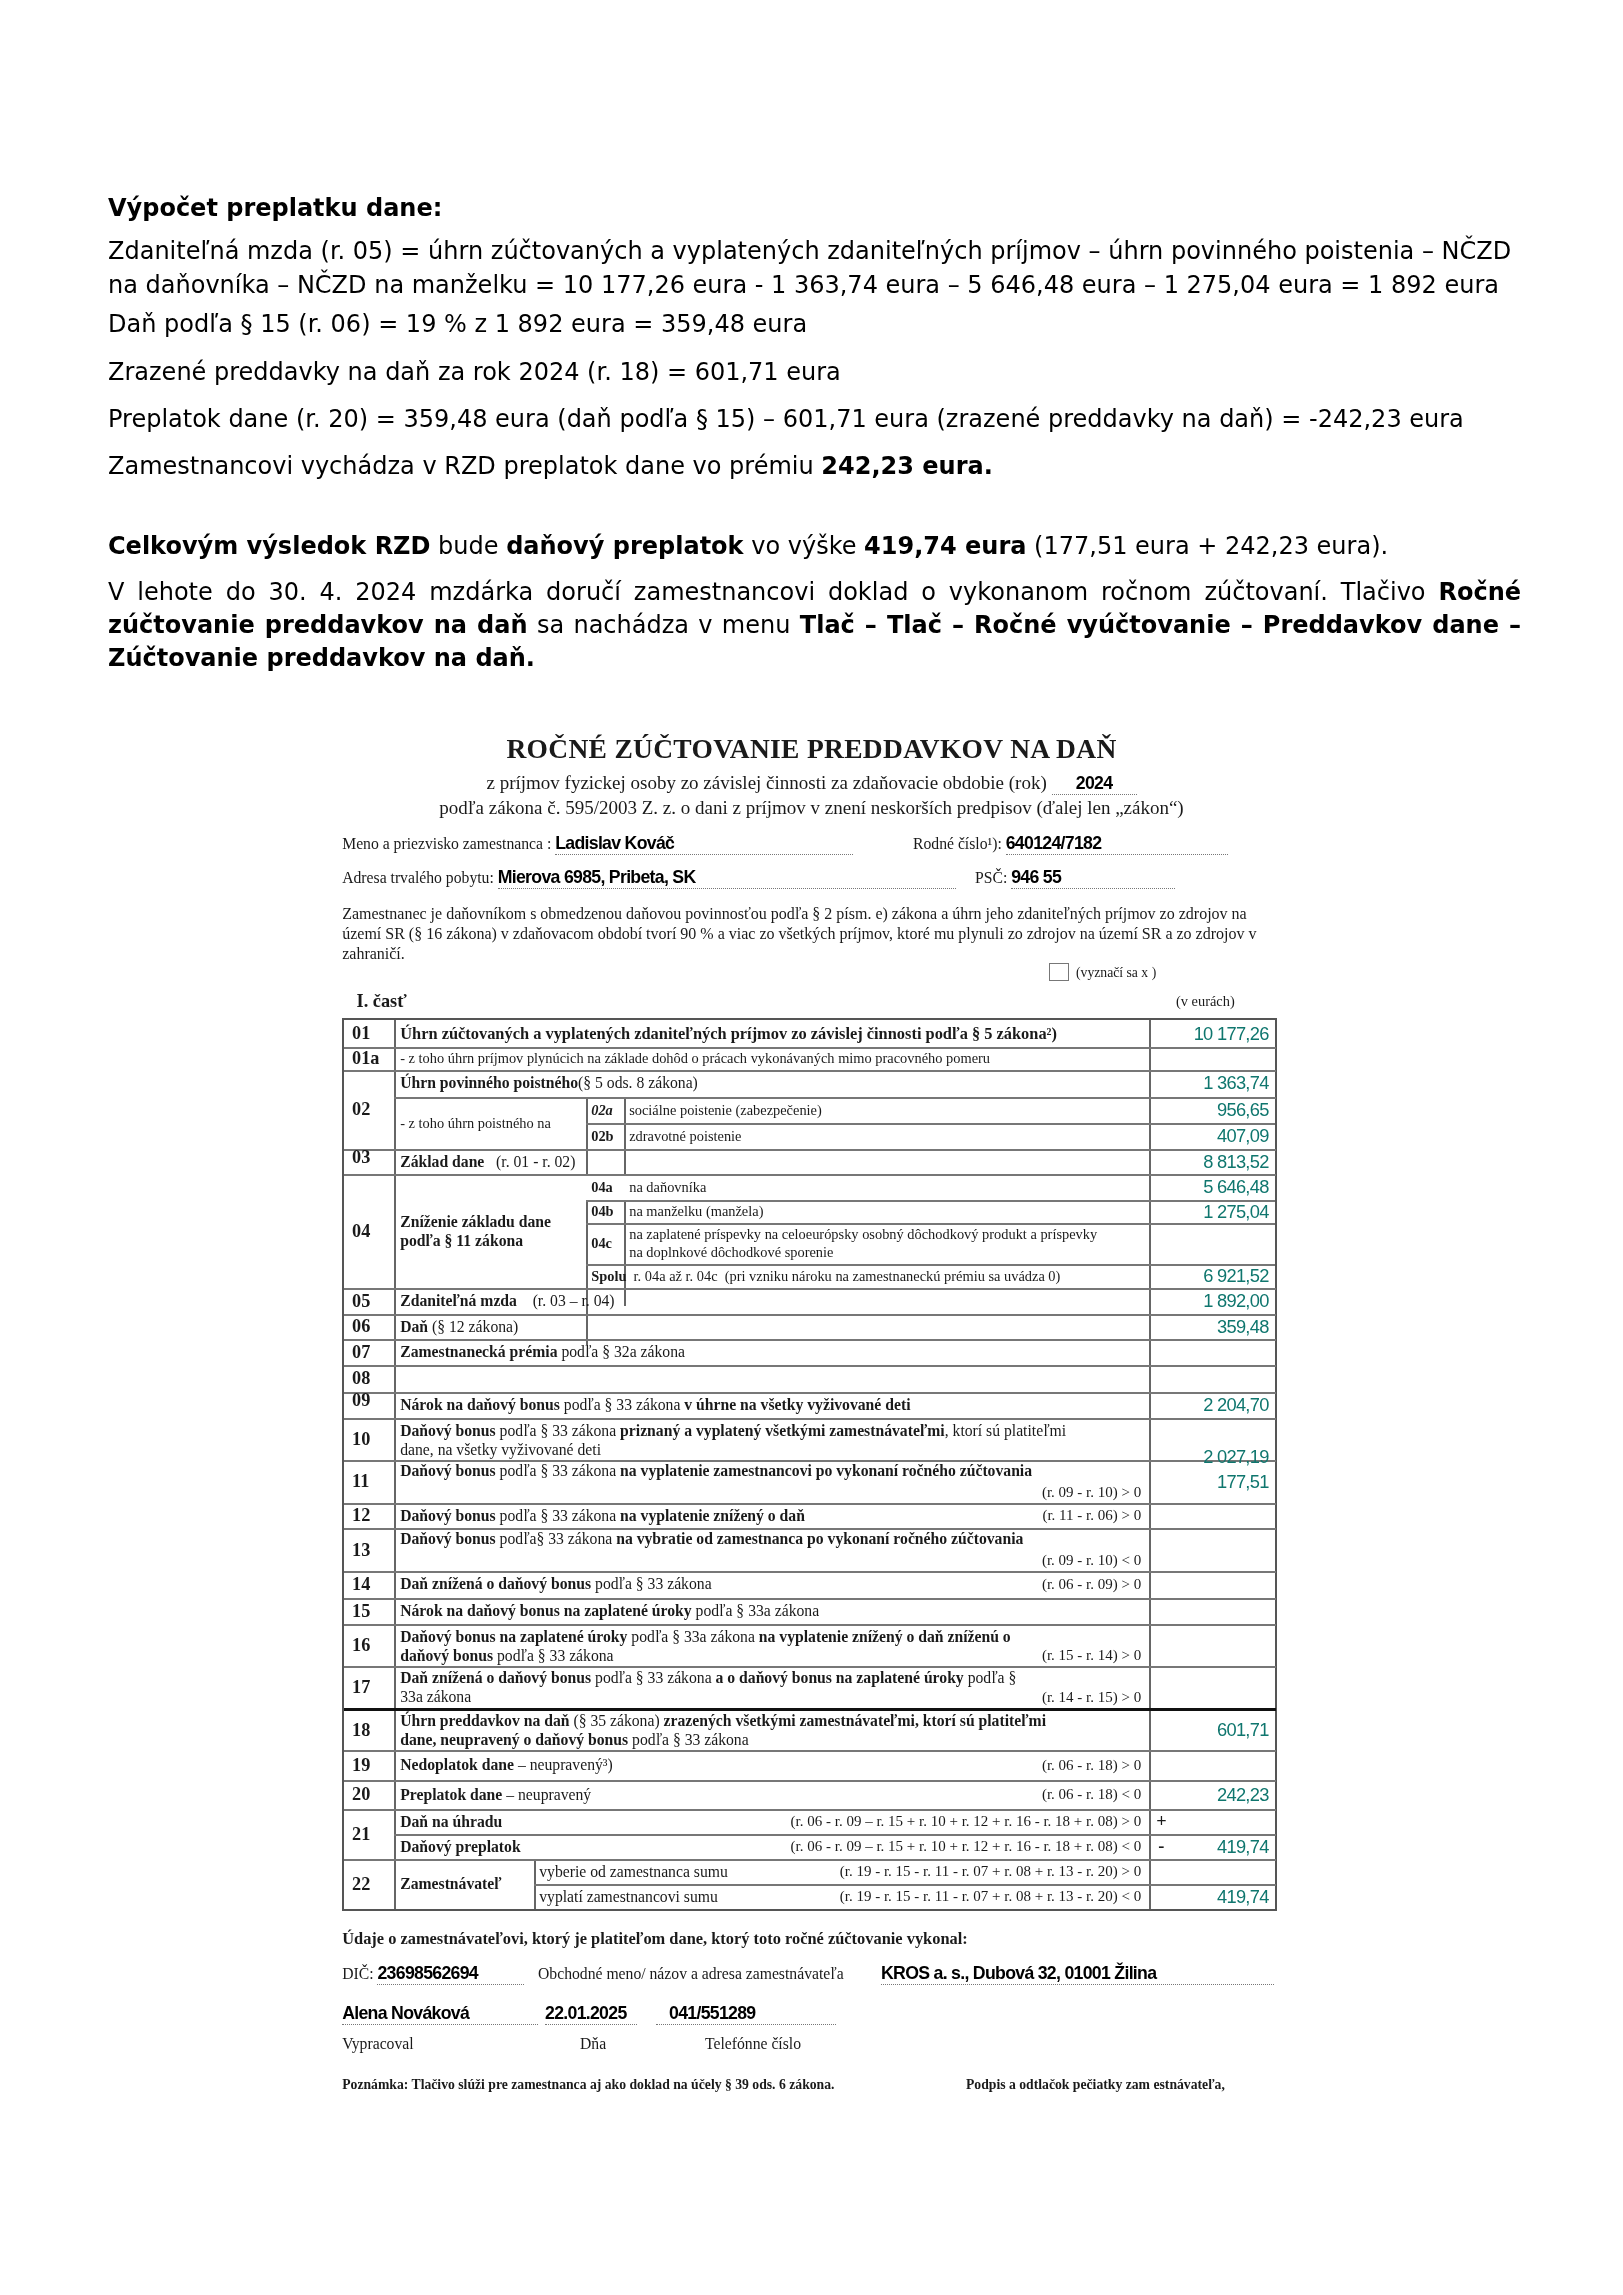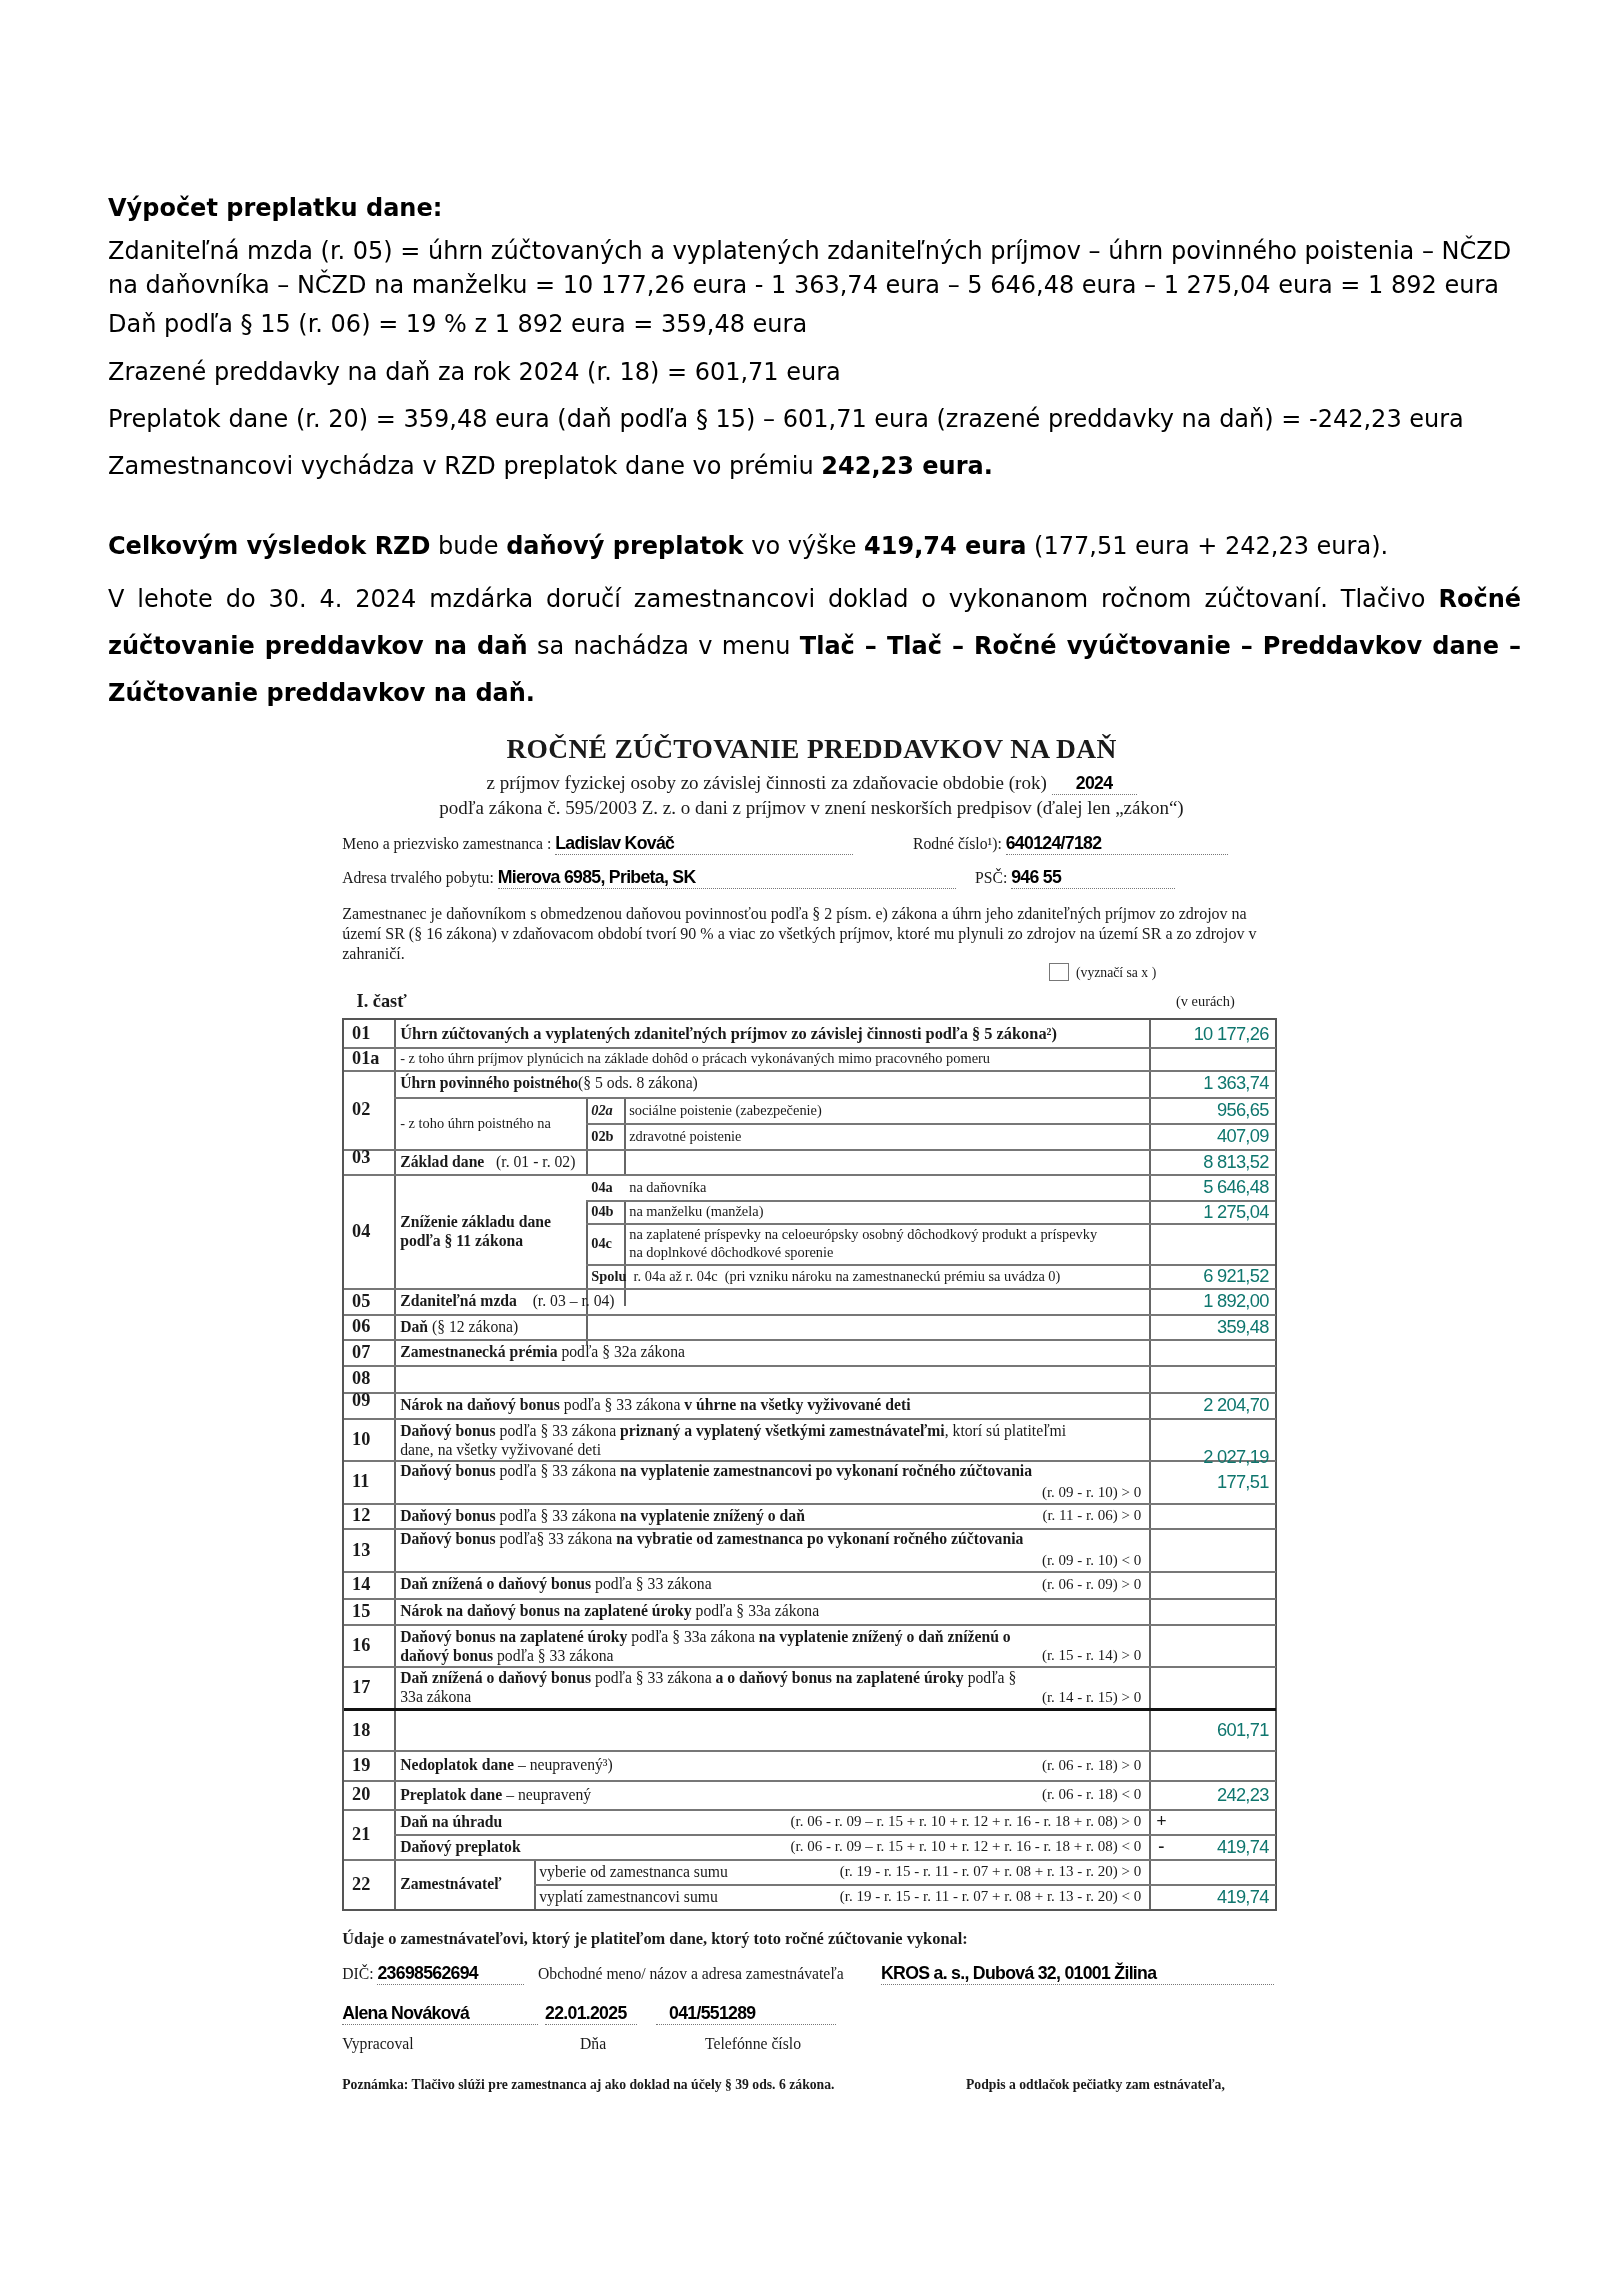--- a/index.html
+++ b/index.html
@@ -36,21 +36,21 @@
 
 <div class="txt" style="top:191px;"><b>Výpočet preplatku dane:</b></div>
 <div class="txt" style="top:234px;">Zdaniteľná mzda (r. 05) = úhrn zúčtovaných a vyplatených zdaniteľných príjmov – úhrn povinného poistenia – NČZD na daňovníka – NČZD na manželku = 10 177,26 eura - 1 363,74 eura  – 5 646,48 eura – 1 275,04 eura = 1 892 eura</div>
 <div class="txt" style="top:307px;">Daň podľa § 15 (r. 06) = 19 % z 1 892 eura = 359,48 eura</div>
 <div class="txt" style="top:355px;">Zrazené preddavky na daň za rok 2024 (r. 18) = 601,71 eura</div>
 <div class="txt" style="top:402px;">Preplatok dane (r. 20) = 359,48 eura (daň podľa § 15) – 601,71 eura (zrazené preddavky na daň) = -242,23 eura</div>
 <div class="txt" style="top:449px;"><span>Zamestnancovi vychádza v RZD preplatok dane  vo prémiu </span><b>242,23 eura.</b></div>
 
 <div class="txt" style="top:529px;"><b>Celkovým výsledok RZD</b><span> bude </span><b>daňový preplatok</b><span> vo výške </span><b>419,74 eura</b><span> (177,51 eura + 242,23 eura).</span></div>
 
-<div class="txt justify" style="top:576px; line-height:47px;"><span>V lehote do 30. 4. 2024 mzdárka doručí zamestnancovi doklad o vykonanom ročnom zúčtovaní. Tlačivo </span><b>Ročné zúčtovanie preddavkov na daň</b><span> sa nachádza v menu </span><b>Tlač – Tlač – Ročné vyúčtovanie – Preddavkov dane – Zúčtovanie preddavkov na daň.</b></div>
+<div class="txt justify" style="top:576px; line-height:33px;"><span>V lehote do 30. 4. 2024 mzdárka doručí zamestnancovi doklad o vykonanom ročnom zúčtovaní. Tlačivo </span><b>Ročné zúčtovanie preddavkov na daň</b><span> sa nachádza v menu </span><b>Tlač – Tlač – Ročné vyúčtovanie – Preddavkov dane – Zúčtovanie preddavkov na daň.</b></div>
 
 <div class="form">
   <div class="ftitle">ROČNÉ ZÚČTOVANIE PREDDAVKOV NA DAŇ</div>
   <div class="fsub" style="top:52px;">
     <span>z príjmov fyzickej osoby zo závislej činnosti za zdaňovacie obdobie (rok)</span>
     <span class="dots" style="width:85px; text-align:center;"><span class="hand">2024</span></span>
   </div>
   <div class="fsub" style="top:77px;">podľa zákona č. 595/2003 Z. z. o dani z príjmov v znení neskorších predpisov  (ďalej len „zákon“)</div>
 
   <div class="lbl" style="left:5.2px; top:113px;">
@@ -241,20 +241,23 @@
       </div>
     <div class="formula" style="right:134px; top:625px; height:21.6px;">(r. 15 - r. 14) &gt; 0</div>
 
     <div class="cell code" style="top:646px; height:42px;">17</div>
     <div class="cell wrap" style="left:56px; top:646px; height:42px; width:628px;">
         <span><b>Daň znížená o daňový bonus</b><span> podľa § 33 zákona </span><b>a o daňový bonus na zaplatené úroky</b><span> podľa § 33a zákona</span></span>
       </div>
     <div class="formula" style="right:134px; top:667px; height:21px;">(r. 14 - r. 15) &gt; 0</div>
 
     <div class="cell code" style="top:690px; height:40px;">18</div>
+    <div class="cell wrap" style="left:56px; top:690px; height:40px; width:661px;">
+        <span><b>Úhrn preddavkov na daň</b><span> (§ 35 zákona) </span><b>zrazených všetkými zamestnávateľmi, ktorí sú platiteľmi dane, neupravený o daňový bonus</b><span> podľa § 33 zákona</span></span>
+      </div>
     <div class="val" style="top:690px; height:40px;">601,71</div>
 
     <div class="cell code" style="top:730px; height:30px;">19</div>
     <div class="cell" style="left:56px; top:730px; height:30px;">
         <b>Nedoplatok dane</b>
         <span style="white-space:pre"> – neupravený³)</span>
       </div>
     <div class="formula" style="right:134px; top:730px; height:30px;">(r. 06 - r. 18) &gt; 0</div>
 
     <div class="cell code" style="top:760px; height:29px;">20</div>

